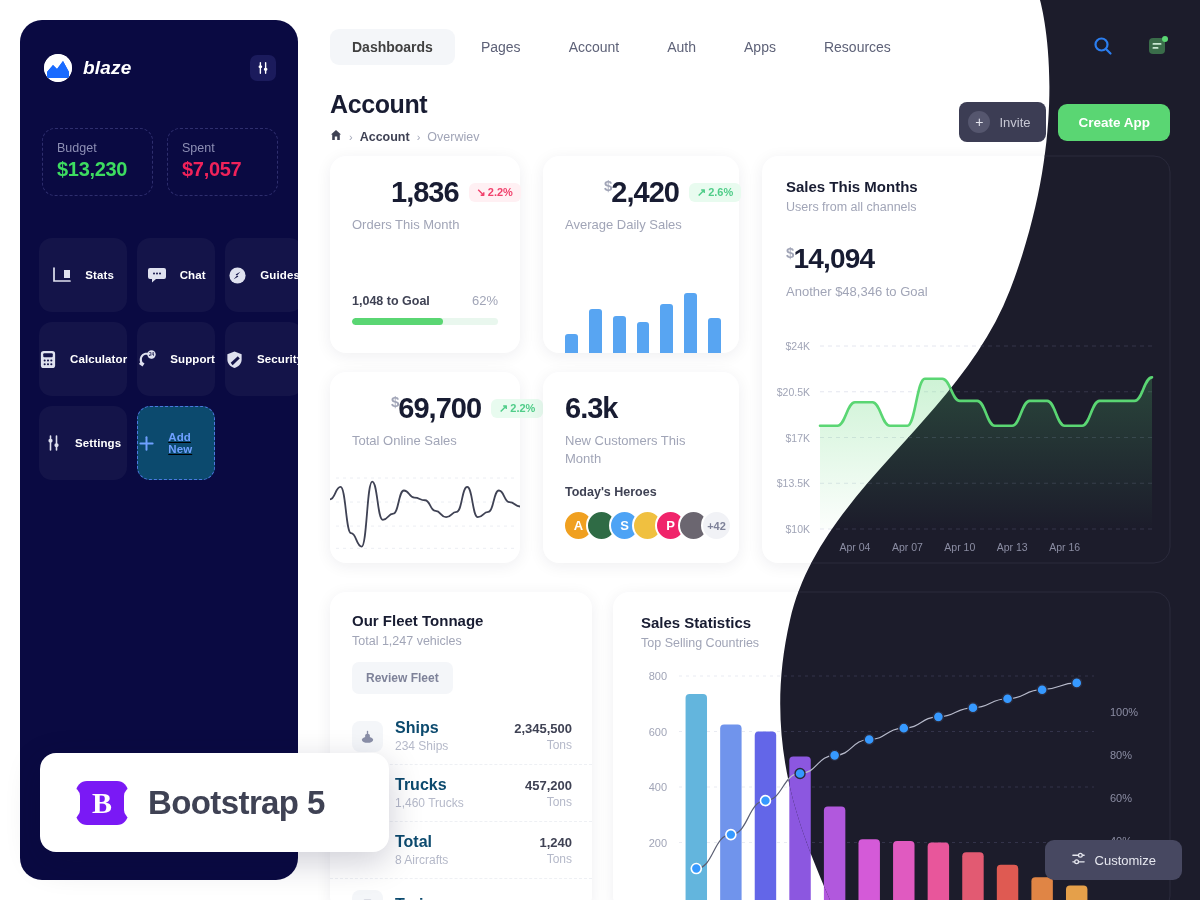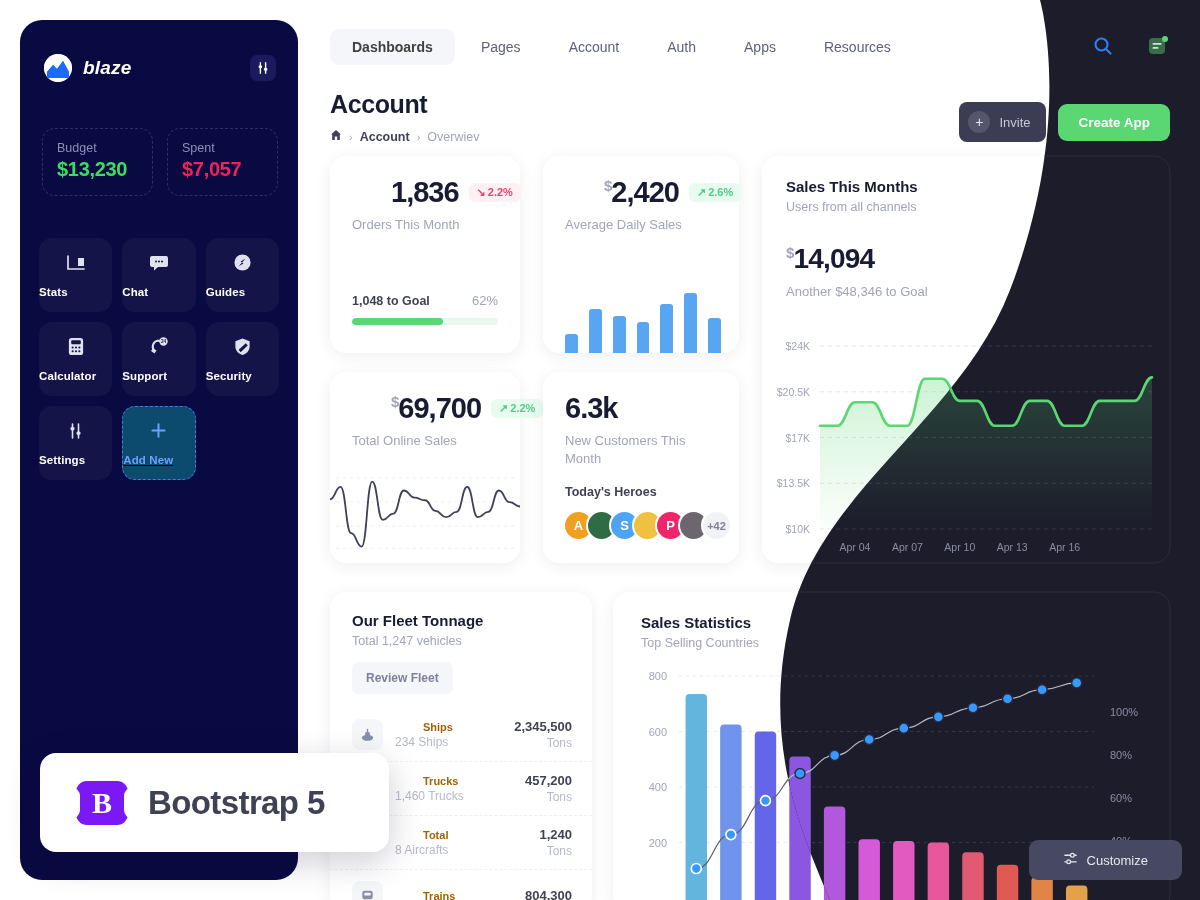--- a/index.html
+++ b/index.html
@@ -69,22 +69,22 @@
   .nav-grid {
     display: grid;
     grid-template-columns: repeat(3, 1fr);
     gap: 10px;
     padding: 42px 19px 0 19px;
   }
   .nav-tile {
     height: 74px;
     background: #141449;
     border-radius: 13px;
-    display: flex; flex-direction: column;
-    justify-content: center;
+    display: flex; flex-direction: row;
+    align-items: center; justify-content: center;
     gap: 13px;
   }
   .nav-tile.add-new {
     background: #0c4a6e;
     border: 1px dashed #4a7ae0;
     text-decoration: underline;
   }
   .nav-tile .ico { display:flex; align-items:center; justify-content:center; height:20px; }
   .nav-label {
     color: #ffffff; font-size: 11.5px; font-weight: 700;
@@ -279,34 +279,34 @@
     border-top: 1px dashed #eef0f4;
   }
   .fleet-item:first-child { border-top: none; }
   .fl-ico {
     width: 31px; height: 31px; border-radius: 8px;
     background: #f4f6f9;
     display:flex; align-items:center; justify-content:center;
     flex: none;
   }
   .fl-mid { flex: 1; min-width:0; }
-  .fl-name { font-size: 11px; font-weight: 700; color: #a16207; margin-left: 28px; }
+  .fl-name { font-size: 16px; font-weight: 700; color: #0c4a6e; }
   .fl-cnt { margin-top: 2px; font-size: 12px; color: #b5b9c9; }
   .fl-right { text-align: right; }
   .fl-val { font-size: 13px; font-weight: 700; color: #3f4254; }
   .fl-unit { margin-top: 2px; font-size: 12px; color: #b5b9c9; }
 
   
   .stats-hd { padding: 22px 22px 0 28px; position: relative; }
   .chart-area { position: absolute; left: 0; right: 0; top: 70px; bottom: 0; }
 
   .customize-btn {
     position: absolute; right: 18px; bottom: 20px;
     background: #474861; color: #e6e7ef;
-    padding: 11px 34px; border-radius: 9px;
+    padding: 11px 26px; border-radius: 9px;
     display:flex; align-items:center; gap: 9px;
     font-size: 13px; font-weight: 500;
     z-index: 70;
   }
 </style>
 </head>
 <body>
 
 <div id="root">
 

